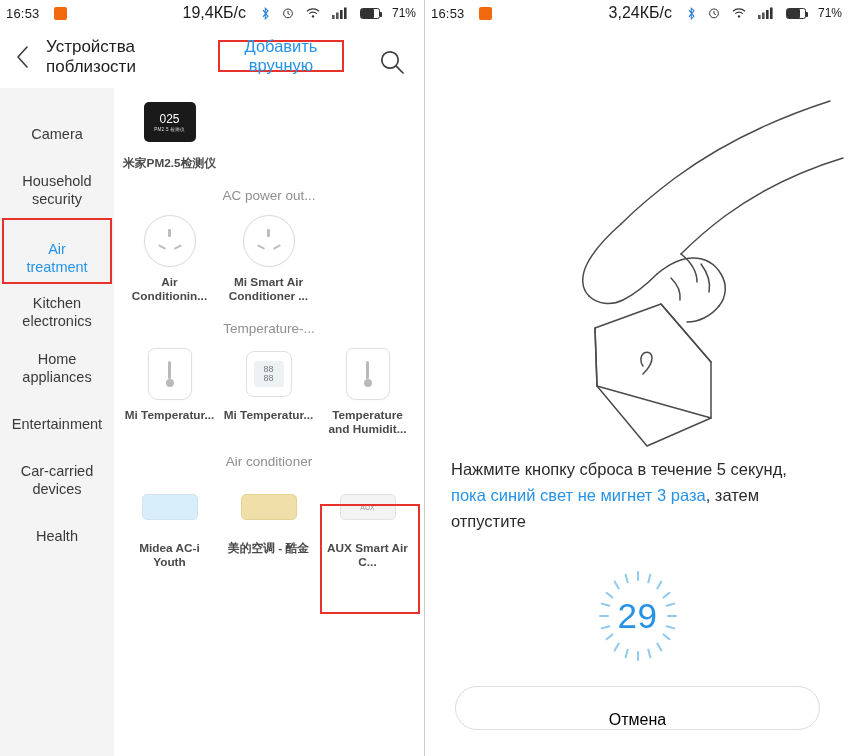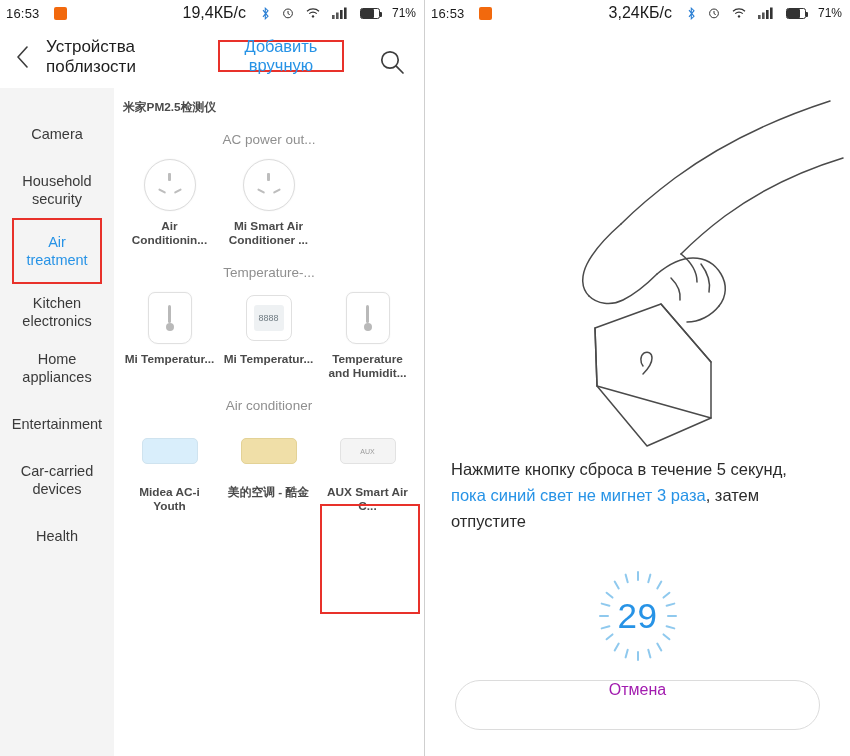--- a/index.html
+++ b/index.html
@@ -67,21 +67,21 @@
     width: 114px; background: #f4f4f4; padding-top: 18px;
     display: flex; flex-direction: column; align-items: center;
   }
   .cat-item {
     width: 100%; min-height: 56px; display: flex; align-items: center; justify-content: center;
     text-align: center; font-size: 14.5px; color: #3a3a3a; line-height: 18px;
     padding: 6px 20px; position: relative;
   }
   .cat-item.active { color: #2793e6; }
   .cat-item.boxed {
-    border: 2.3px solid #e8312a; width: 90px; min-height: 66px;
+    border: 2.3px solid #e8312a; width: 110px; min-height: 66px; align-items: flex-end;
   }
 
   .grid-col {
     flex: 1; background: #fff; position: relative; overflow: hidden; padding: 0 6px;
   }
   .sect-head {
     font-size: 13.5px; color: #8f8f8f; text-align: center; margin: 14px 0 4px;
   }
   .row { display: flex; }
   .tile {
@@ -125,21 +125,21 @@
   }
   .thermo-glyph { width: 8px; height: 26px; position: relative; }
   .thermo-glyph .stem { position: absolute; left: 2.6px; top: 0; width: 2.6px; height: 18px; background: #b9b9b9; border-radius: 2px; }
   .thermo-glyph .bulb { position: absolute; left: 0; bottom: 0; width: 8px; height: 8px; background: #b9b9b9; border-radius: 50%; }
   .lcd-body {
     width: 46px; height: 46px; background: #fff; border: 1.1px solid #e0e0e0; border-radius: 8px;
     display: flex; align-items: center; justify-content: center;
   }
   .lcd-inner {
     width: 30px; height: 26px; background: #eef1f3; border-radius: 3px;
-    display: flex; flex-direction: row; align-items: center; justify-content: center;
+    display: flex; flex-direction: column; align-items: center; justify-content: center;
     font-size: 9px; color: #6f7b82; line-height: 9px;
   }
 
   
   .ac-unit {
     width: 62px; height: 26px; border-radius: 5px; background: #d9eefb;
     border: 1px solid #cfe3ef;
   }
   .ac-unit.gold { background: #f0dfa8; border-color: #e3d296; }
   .ac-unit.white {
@@ -157,24 +157,24 @@
     margin-top: 34px; display: flex; align-items: center; justify-content: center;
   }
   .counter {
     width: 96px; height: 96px; position: relative;
     display: flex; align-items: center; justify-content: center;
   }
   .counter .num {
     font-size: 35px; color: #2793e6; font-weight: 400; letter-spacing: .5px;
   }
   .cancel-btn {
-    position: absolute; left: 30px; right: 30px; bottom: 26px; height: 50px;
+    position: absolute; left: 30px; right: 30px; bottom: 26px; height: 44px;
     border: 1px solid #dcdcdc; border-radius: 26px; background: #fff;
-    display: flex; align-items: flex-start; justify-content: center;
-    font-size: 16px; color: #a21caf;
+    display: flex; align-items: flex-end; justify-content: center;
+    font-size: 16px; color: #000000;
   }
 </style>
 </head>
 <body>
 
 <div class="screens">
 
   <div class="screen-left">
 
     <div class="statusbar">
@@ -258,20 +258,26 @@
           </div>
         <div class="cat-item">
             <span>Health</span>
           </div>
       </div>
 
       <div class="grid-col">
 
         <div class="row">
           <div class="tile">
+            <div class="tile-img">
+              <div class="pm25">
+                <span>025</span>
+                <small>PM2.5 检测仪</small>
+              </div>
+            </div>
             <div class="tile-label">米家PM2.5检测仪</div>
           </div>
         </div>
 
         <div class="sect-head">AC power out...</div>
         <div class="row">
           <div class="tile">
             <div class="tile-img">
               <div class="socket">
                   <span class="pin-top"></span>

